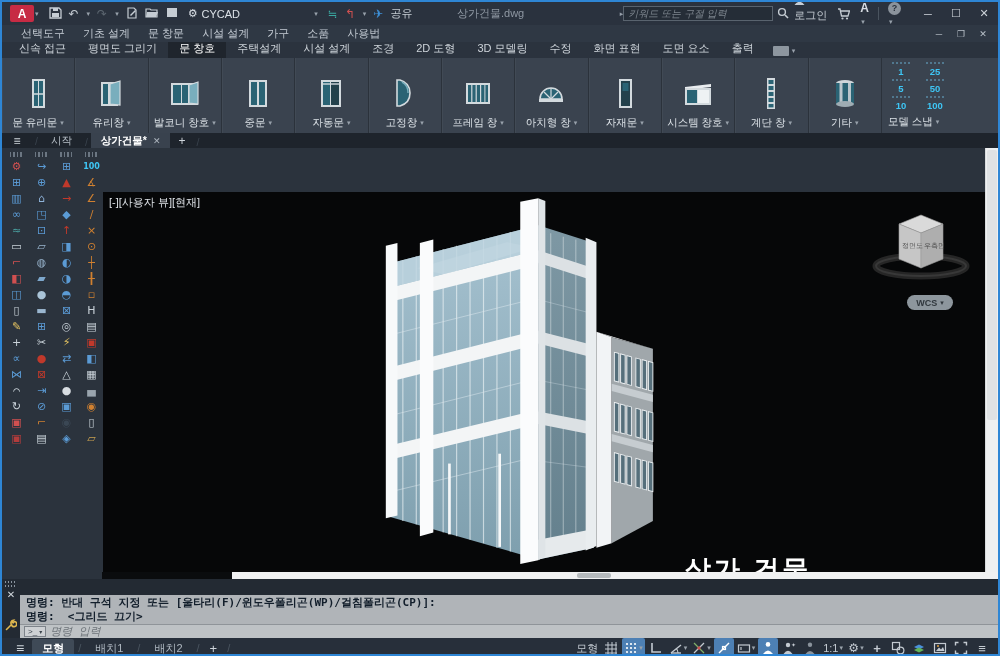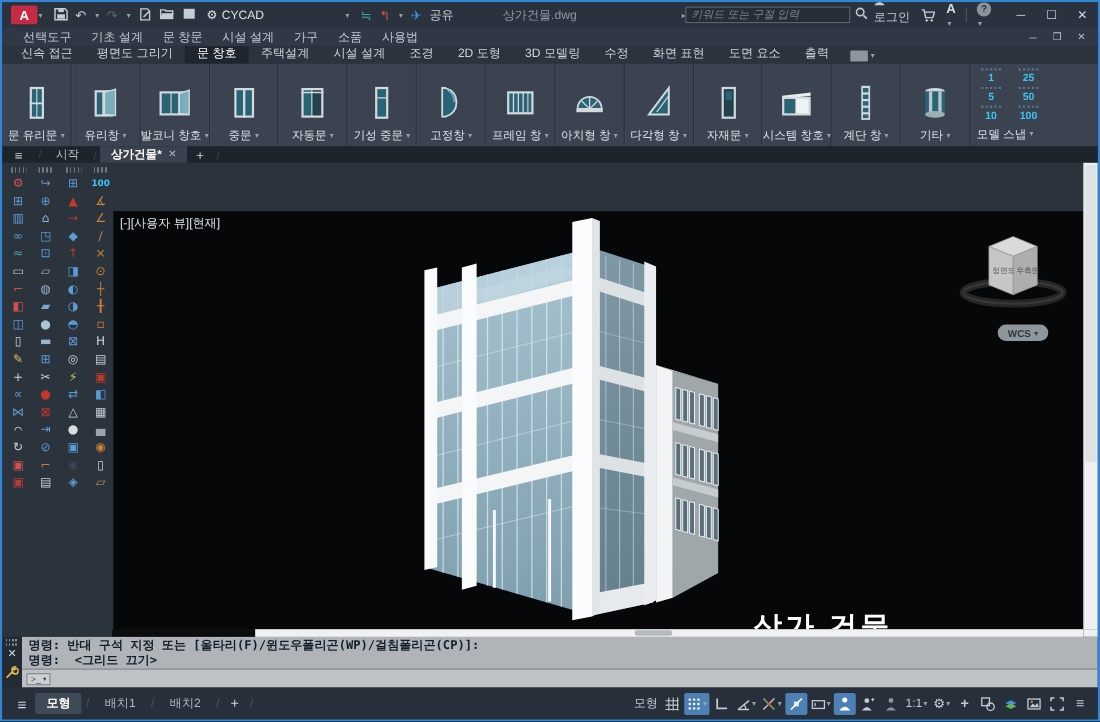--- a/index.html
+++ b/index.html
@@ -111,21 +111,21 @@
   .cmd { flex:0 0 46px; display:flex; background:#232a33; }
   .cmd-dock { flex:0 0 18px; display:flex; flex-direction:column; align-items:center; padding-top:2px; }
   .cmd-handle { width:12px; height:6px;
                 background:repeating-linear-gradient(90deg,#8a949f 0 1.5px,transparent 1.5px 3px),
                            repeating-linear-gradient(90deg,#8a949f 0 1.5px,transparent 1.5px 3px);
                 background-size:12px 2px; background-position:0 0,0 4px; background-repeat:no-repeat; }
   .cmd-x { color:#d3d9df; font-size:10px; margin-top:2px; }
   .cmd-wrench { margin-top:auto; margin-bottom:3px; }
   .cmd-body { flex:1 1 auto; display:flex; flex-direction:column; }
   .cmd-hist { flex:0 0 29px; background:#b0b4b8; color:#121e2b; font-family:"DejaVu Sans Mono","Liberation Mono",monospace;
-              font-size:11px; font-weight:bold; line-height:14px; padding:1px 0 0 6px; white-space:pre; }
+              font-size:11px; font-weight:bold; line-height:14px; padding:1px 0 0 6px; white-space:pre;margin-top:16px; }
   .cmd-input-row { flex:1 1 auto; background:#bec2c5; border-top:1px solid #8f9499; display:flex; align-items:center; padding-left:4px; gap:4px; }
   .prompt-chip { display:flex; align-items:center; gap:2px; border:1px solid #7d838a; background:#cdd0d3;
                  height:11px; padding:0 3px; font-size:8px; color:#3a424b; }
   .cmd-input { flex:1 1 auto; background:transparent; border:none; outline:none; font-size:11px;
                font-family:"DejaVu Sans Mono","Liberation Mono",monospace; color:#2c343d; }
   .cmd-input::placeholder { color:#6e747a; font-style:italic; }
 
   
   .statusbar { flex:1 1 auto; background:#272f3a; display:flex; align-items:center; padding:0 6px;
                color:#aeb7c0; font-size:11px; }
@@ -332,33 +332,20 @@
           </svg>
         </div>
         <div class="rlabel">
           <span>자동문</span>
           <span class="caret">▾</span>
         </div>
       </div>
       <div class="rpanel">
         <div class="ricon">
           <svg width="36" height="40" viewBox="0 0 36 36">
-            <rect x="12" y="4" width="12" height="29" fill="#d3dade"></rect>
-            <rect x="14" y="6" width="8" height="25" fill="#2a6374"></rect>
-            <line x1="14" y1="14" x2="22" y2="14" stroke="#d3dade" stroke-width="1.2"></line>
-          </svg>
-        </div>
-        <div class="rlabel">
-          <span>기성 중문</span>
-          <span class="caret">▾</span>
-        </div>
-      </div>
-      <div class="rpanel">
-        <div class="ricon">
-          <svg width="36" height="40" viewBox="0 0 36 36">
             <path d="M13 5 q10 3 10 13 q0 10 -10 13 l-3 0 l0 -26 z" fill="#2a6374" stroke="#d3dade" stroke-width="1.6"></path>
             <path d="M15 7 q6 3 6 11" fill="none" stroke="#79aebd" stroke-width="1.4"></path>
           </svg>
         </div>
         <div class="rlabel">
           <span>고정창</span>
           <span class="caret">▾</span>
         </div>
       </div>
       <div class="rpanel">
@@ -386,32 +373,20 @@
             <g stroke="#d3dade" stroke-width="1.2">
               <line x1="18" y1="24" x2="18" y2="13"></line>
               <line x1="18" y1="24" x2="11" y2="17"></line>
               <line x1="18" y1="24" x2="25" y2="17"></line>
             </g>
             <rect x="6" y="24" width="24" height="3" fill="#d3dade"></rect>
           </svg>
         </div>
         <div class="rlabel">
           <span>아치형 창</span>
-          <span class="caret">▾</span>
-        </div>
-      </div>
-      <div class="rpanel">
-        <div class="ricon">
-          <svg width="36" height="40" viewBox="0 0 36 36">
-            <polygon points="9,29 27,5 27,29" fill="#2a6374" stroke="#d3dade" stroke-width="1.8"></polygon>
-            <line x1="27" y1="12" x2="16" y2="27" stroke="#d3dade" stroke-width="1"></line>
-          </svg>
-        </div>
-        <div class="rlabel">
-          <span>다각형 창</span>
           <span class="caret">▾</span>
         </div>
       </div>
       <div class="rpanel">
         <div class="ricon">
           <svg width="36" height="40" viewBox="0 0 36 36">
             <rect x="12" y="4" width="13" height="29" fill="#d3dade"></rect>
             <rect x="14" y="6" width="9" height="25" fill="#23414c"></rect>
             <rect x="15.5" y="8" width="6" height="8" fill="#2a6374"></rect>
           </svg>
@@ -737,20 +712,21 @@
       <div class="cmd-wrench">
         <svg width="12" height="12" viewBox="0 0 12 12">
             <path d="M1.5 10.5 L6.5 5.5 M6.5 5.5 a2.6 2.6 0 1 0 3-3 l-1.4 1.4 -1.2-1.2 1.4-1.4 a2.6 2.6 0 0 0 -1.8 4.2" fill="none" stroke="#e0b84f" stroke-width="1.6" stroke-linecap="round"></path>
           </svg>
       </div>
     </div>
     <div class="cmd-body">
       <div class="cmd-hist"><div>명령: 반대 구석 지정 또는 [울타리(F)/윈도우폴리곤(WP)/걸침폴리곤(CP)]:</div><div>명령:  &lt;그리드 끄기&gt;</div></div>
       <div class="cmd-input-row">
         <span class="prompt-chip">&gt;_ <span style="font-size:6px">▾</span></span>
+        <input class="cmd-input" placeholder="명령 입력" style="">
       </div>
     </div>
   </div>
 
   <div class="statusbar">
     <span class="sb-burger">≡</span>
     <span style="display:flex;align-items:center">
         <span class="ltab active">모형</span>
         <span class="sslash">/</span>
         <span class="ltab">배치1</span>

